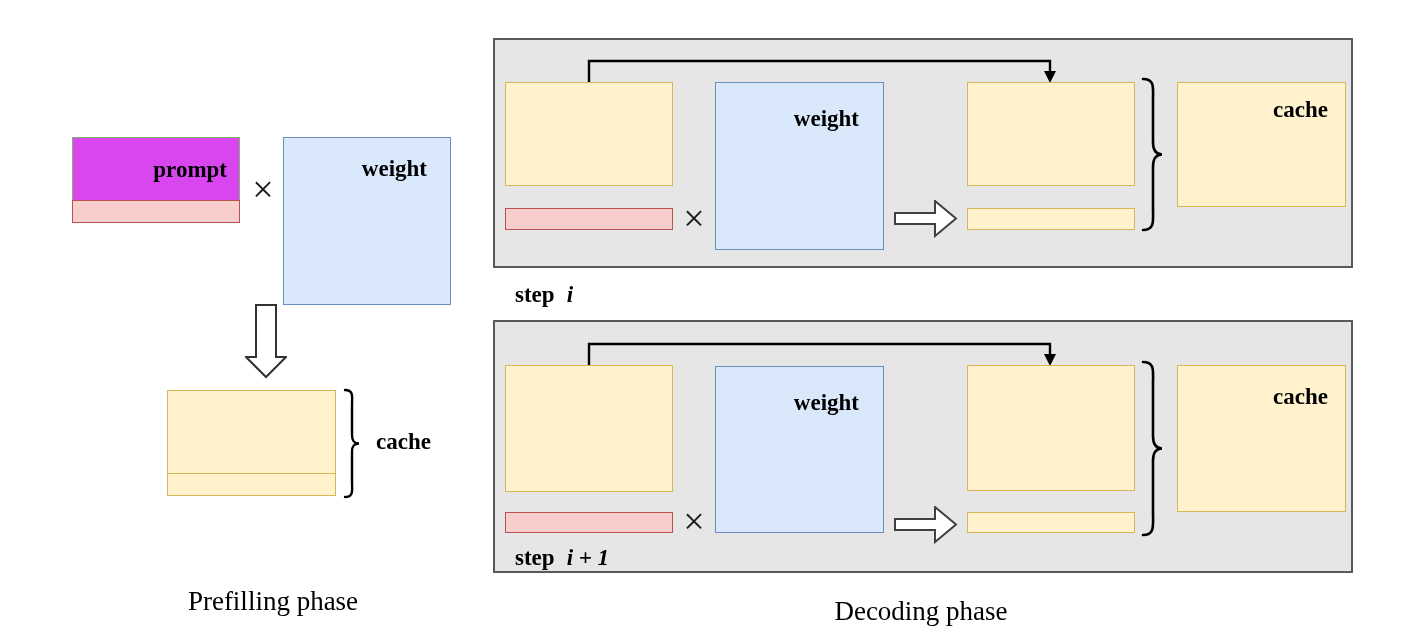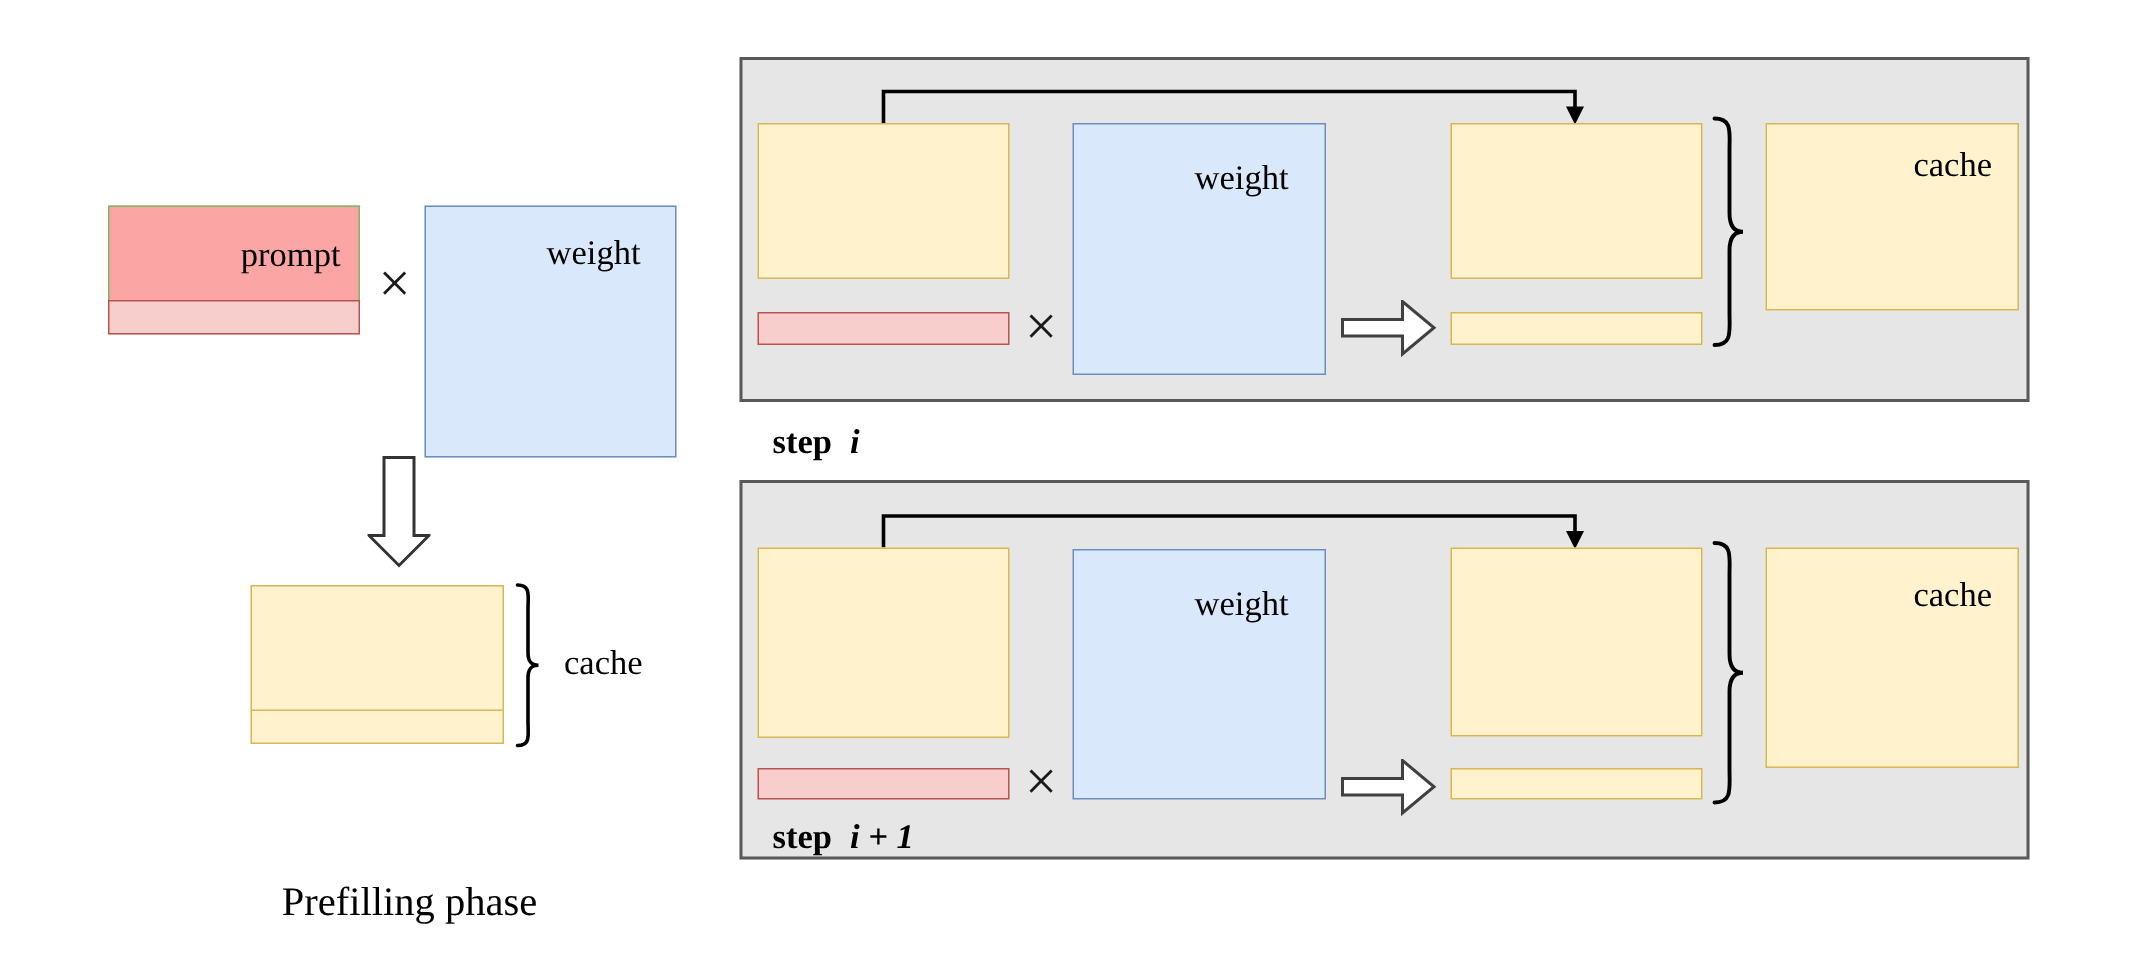--- a/index.html
+++ b/index.html
@@ -1,27 +1,27 @@
 <!DOCTYPE html>
 <html><head>
 <meta charset="utf-8">
 <style>
   html,body{margin:0;padding:0;background:#ffffff;}
   .canvas{
     position:relative;width:1424px;height:641px;background:#ffffff;
     font-family:"Liberation Serif",serif;color:#000;overflow:hidden;
   }
   .box{position:absolute;box-sizing:border-box;border:1.6px solid;}
-  .green{background:#fca5a5;border-color:#82b366;padding-left:45px;}
+  .green{background:#d946ef;border-color:#82b366;padding-left:45px;}
   .pink{background:#f8cecc;border-color:#b85450;z-index:2;}
   .blue{background:#dae8fc;border-color:#6c8ebf;}
   .yellow{background:#fff2cc;border-color:#d6b656;}
   .panel{position:absolute;background:#e6e6e6;border:2px solid #595959;box-sizing:border-box;}
   .box-label{
-    position:absolute;font-weight:normal;font-size:23px;line-height:23px;
+    position:absolute;font-weight:bold;font-size:23px;line-height:23px;
     white-space:nowrap;
   }
   .times{
     position:absolute;font-size:38px;line-height:38px;color:#1a1a1a;
     transform:translate(-50%,-52%);font-weight:400;z-index:3;
   }
   .step-label{
     position:absolute;font-weight:bold;font-size:23px;line-height:24px;white-space:nowrap;
   }
   .step-label .idx{font-style:italic;margin-left:12px;}
@@ -127,14 +127,15 @@
       <path d="M2 2 C14 2 12 11 12 23 L12 76 C12 84 15 88.5 21 88.5 C15 88.5 12 93 12 101 L12 152 C12 166 14 175 2 175" fill="none" stroke="#000" stroke-width="2.6" stroke-linecap="round"></path>
     </svg>
 
     <div class="box yellow" style="left:682px;top:43px;width:169px;height:147px;">
       <span class="box-label" style="right:17px;top:19px;">cache</span>
     </div>
 
     <span class="step-label" style="left:20px;top:224px;"><span>step</span><span class="idx">i + 1</span></span>
   </div>
 
+  <span class="title" style="left:921px;top:596px;">Decoding phase</span>
 
 </div>
 
 </body></html>

